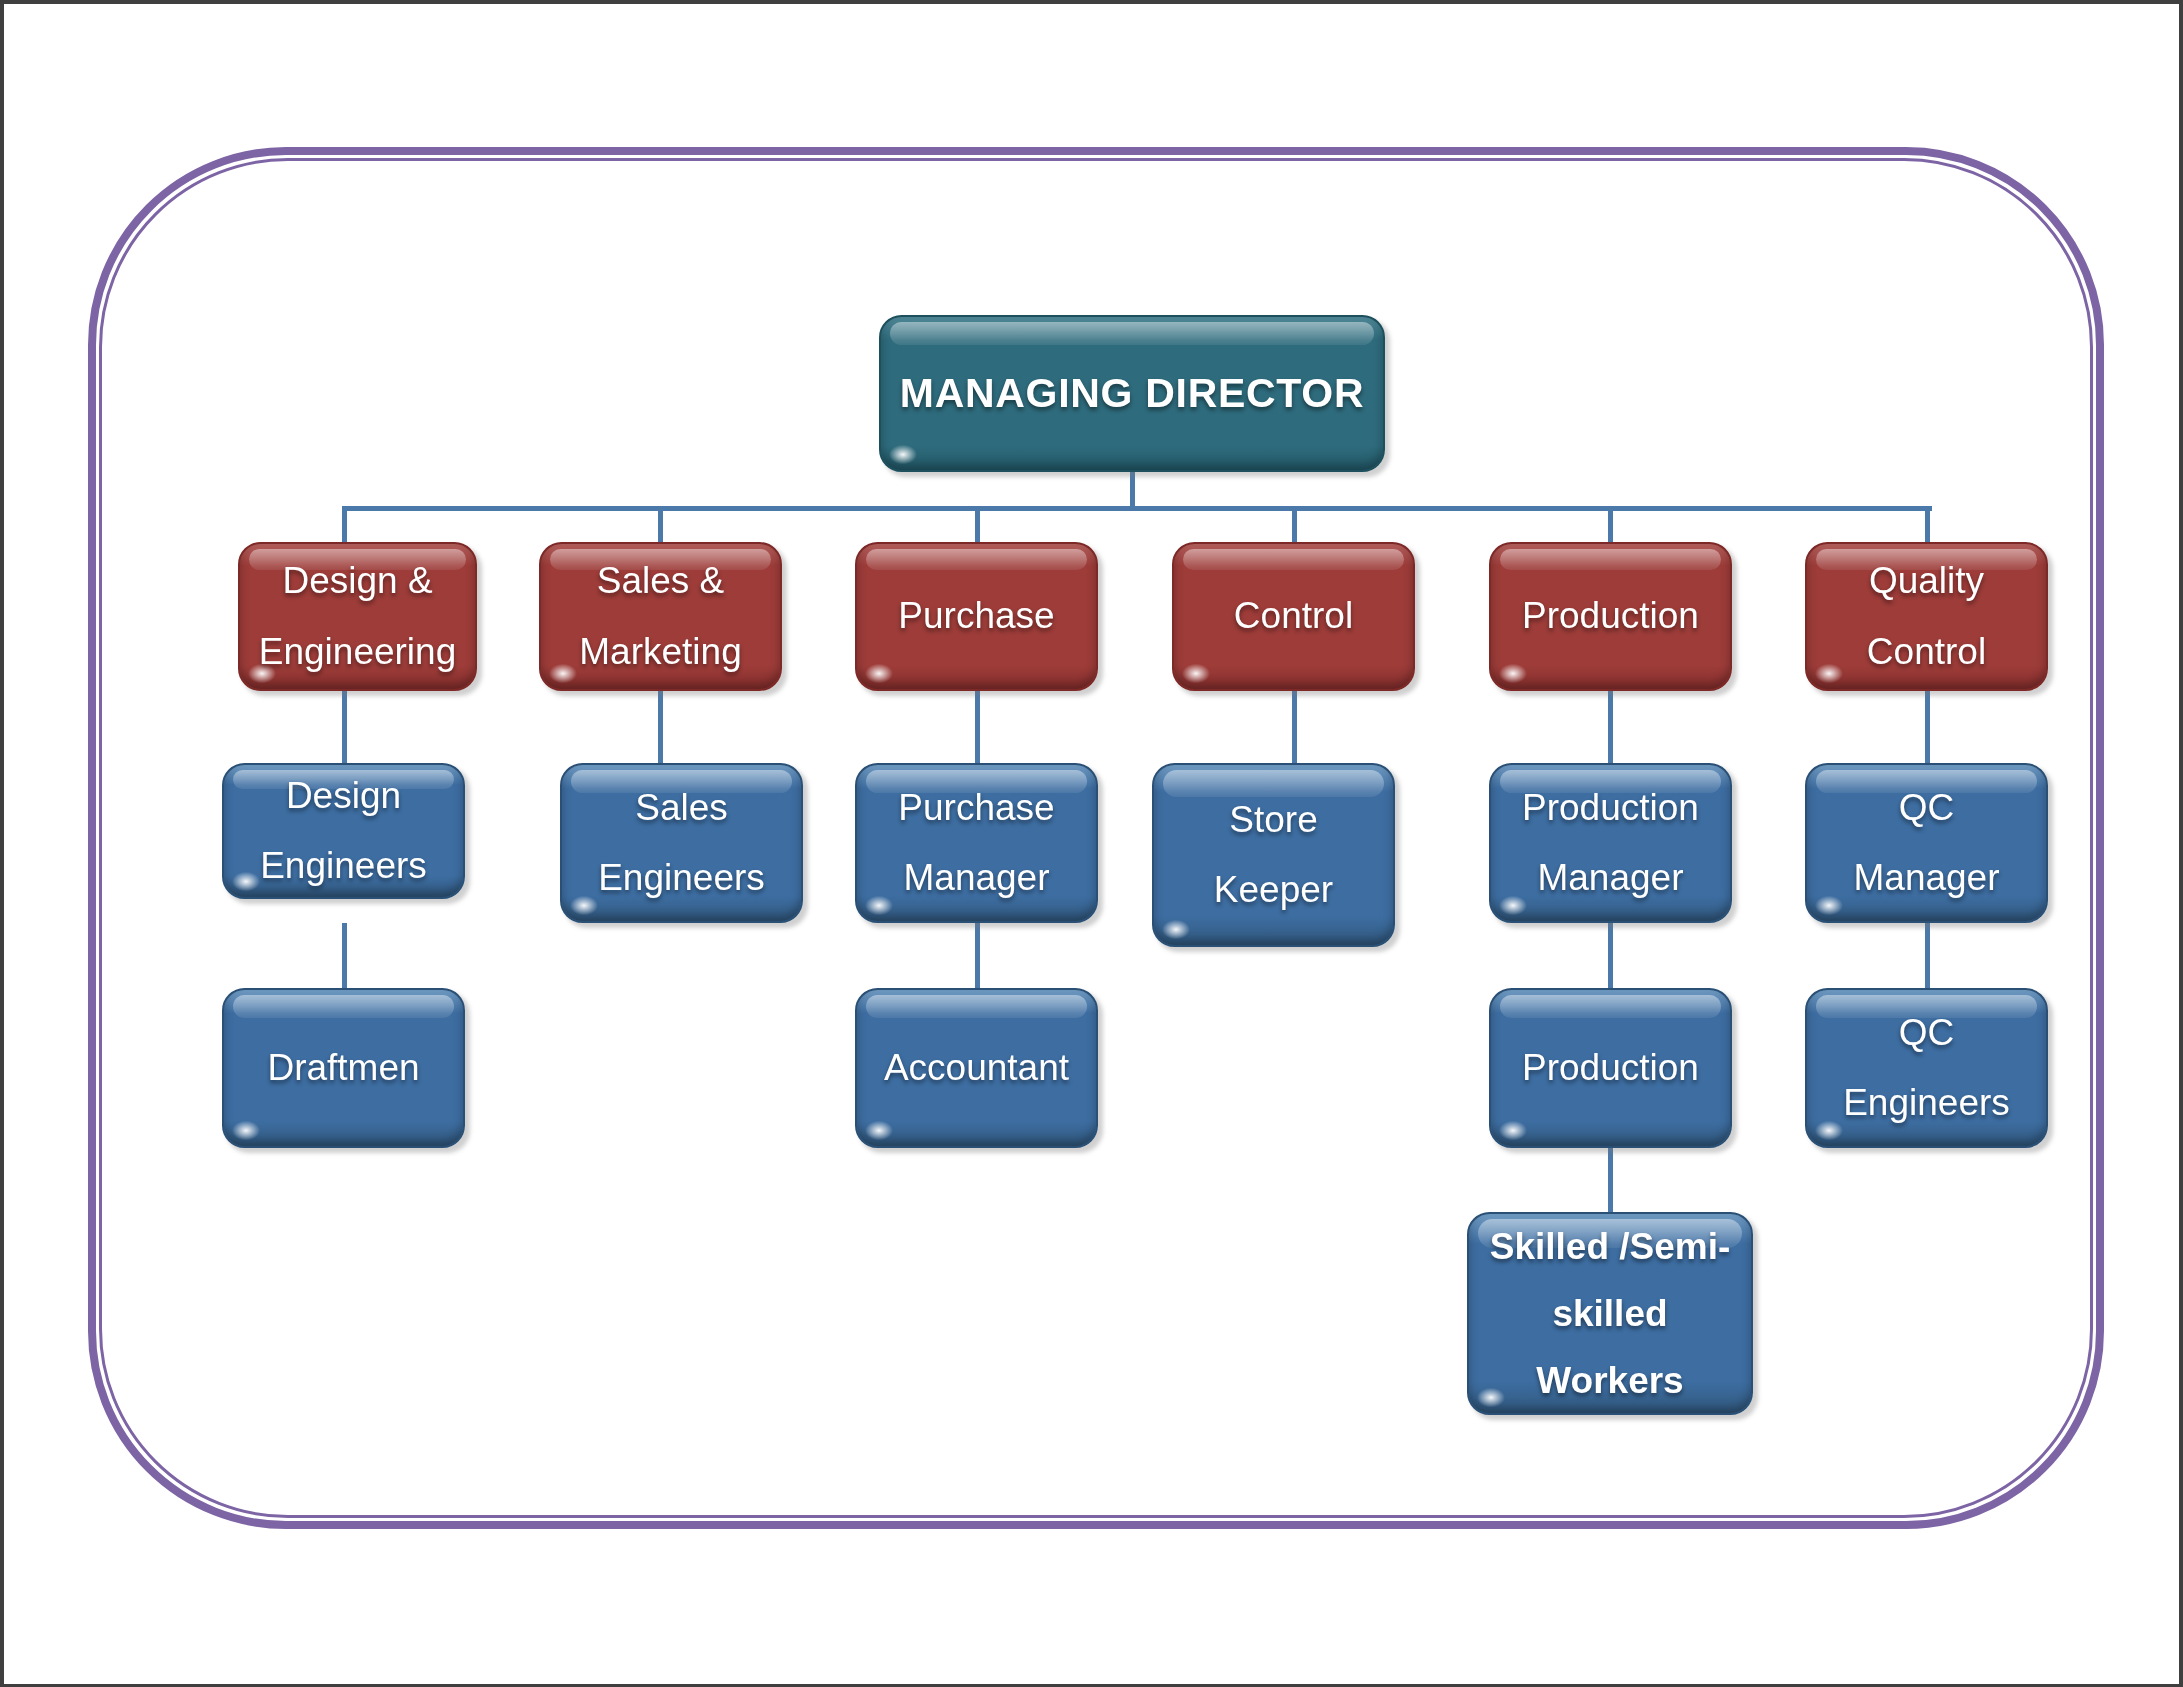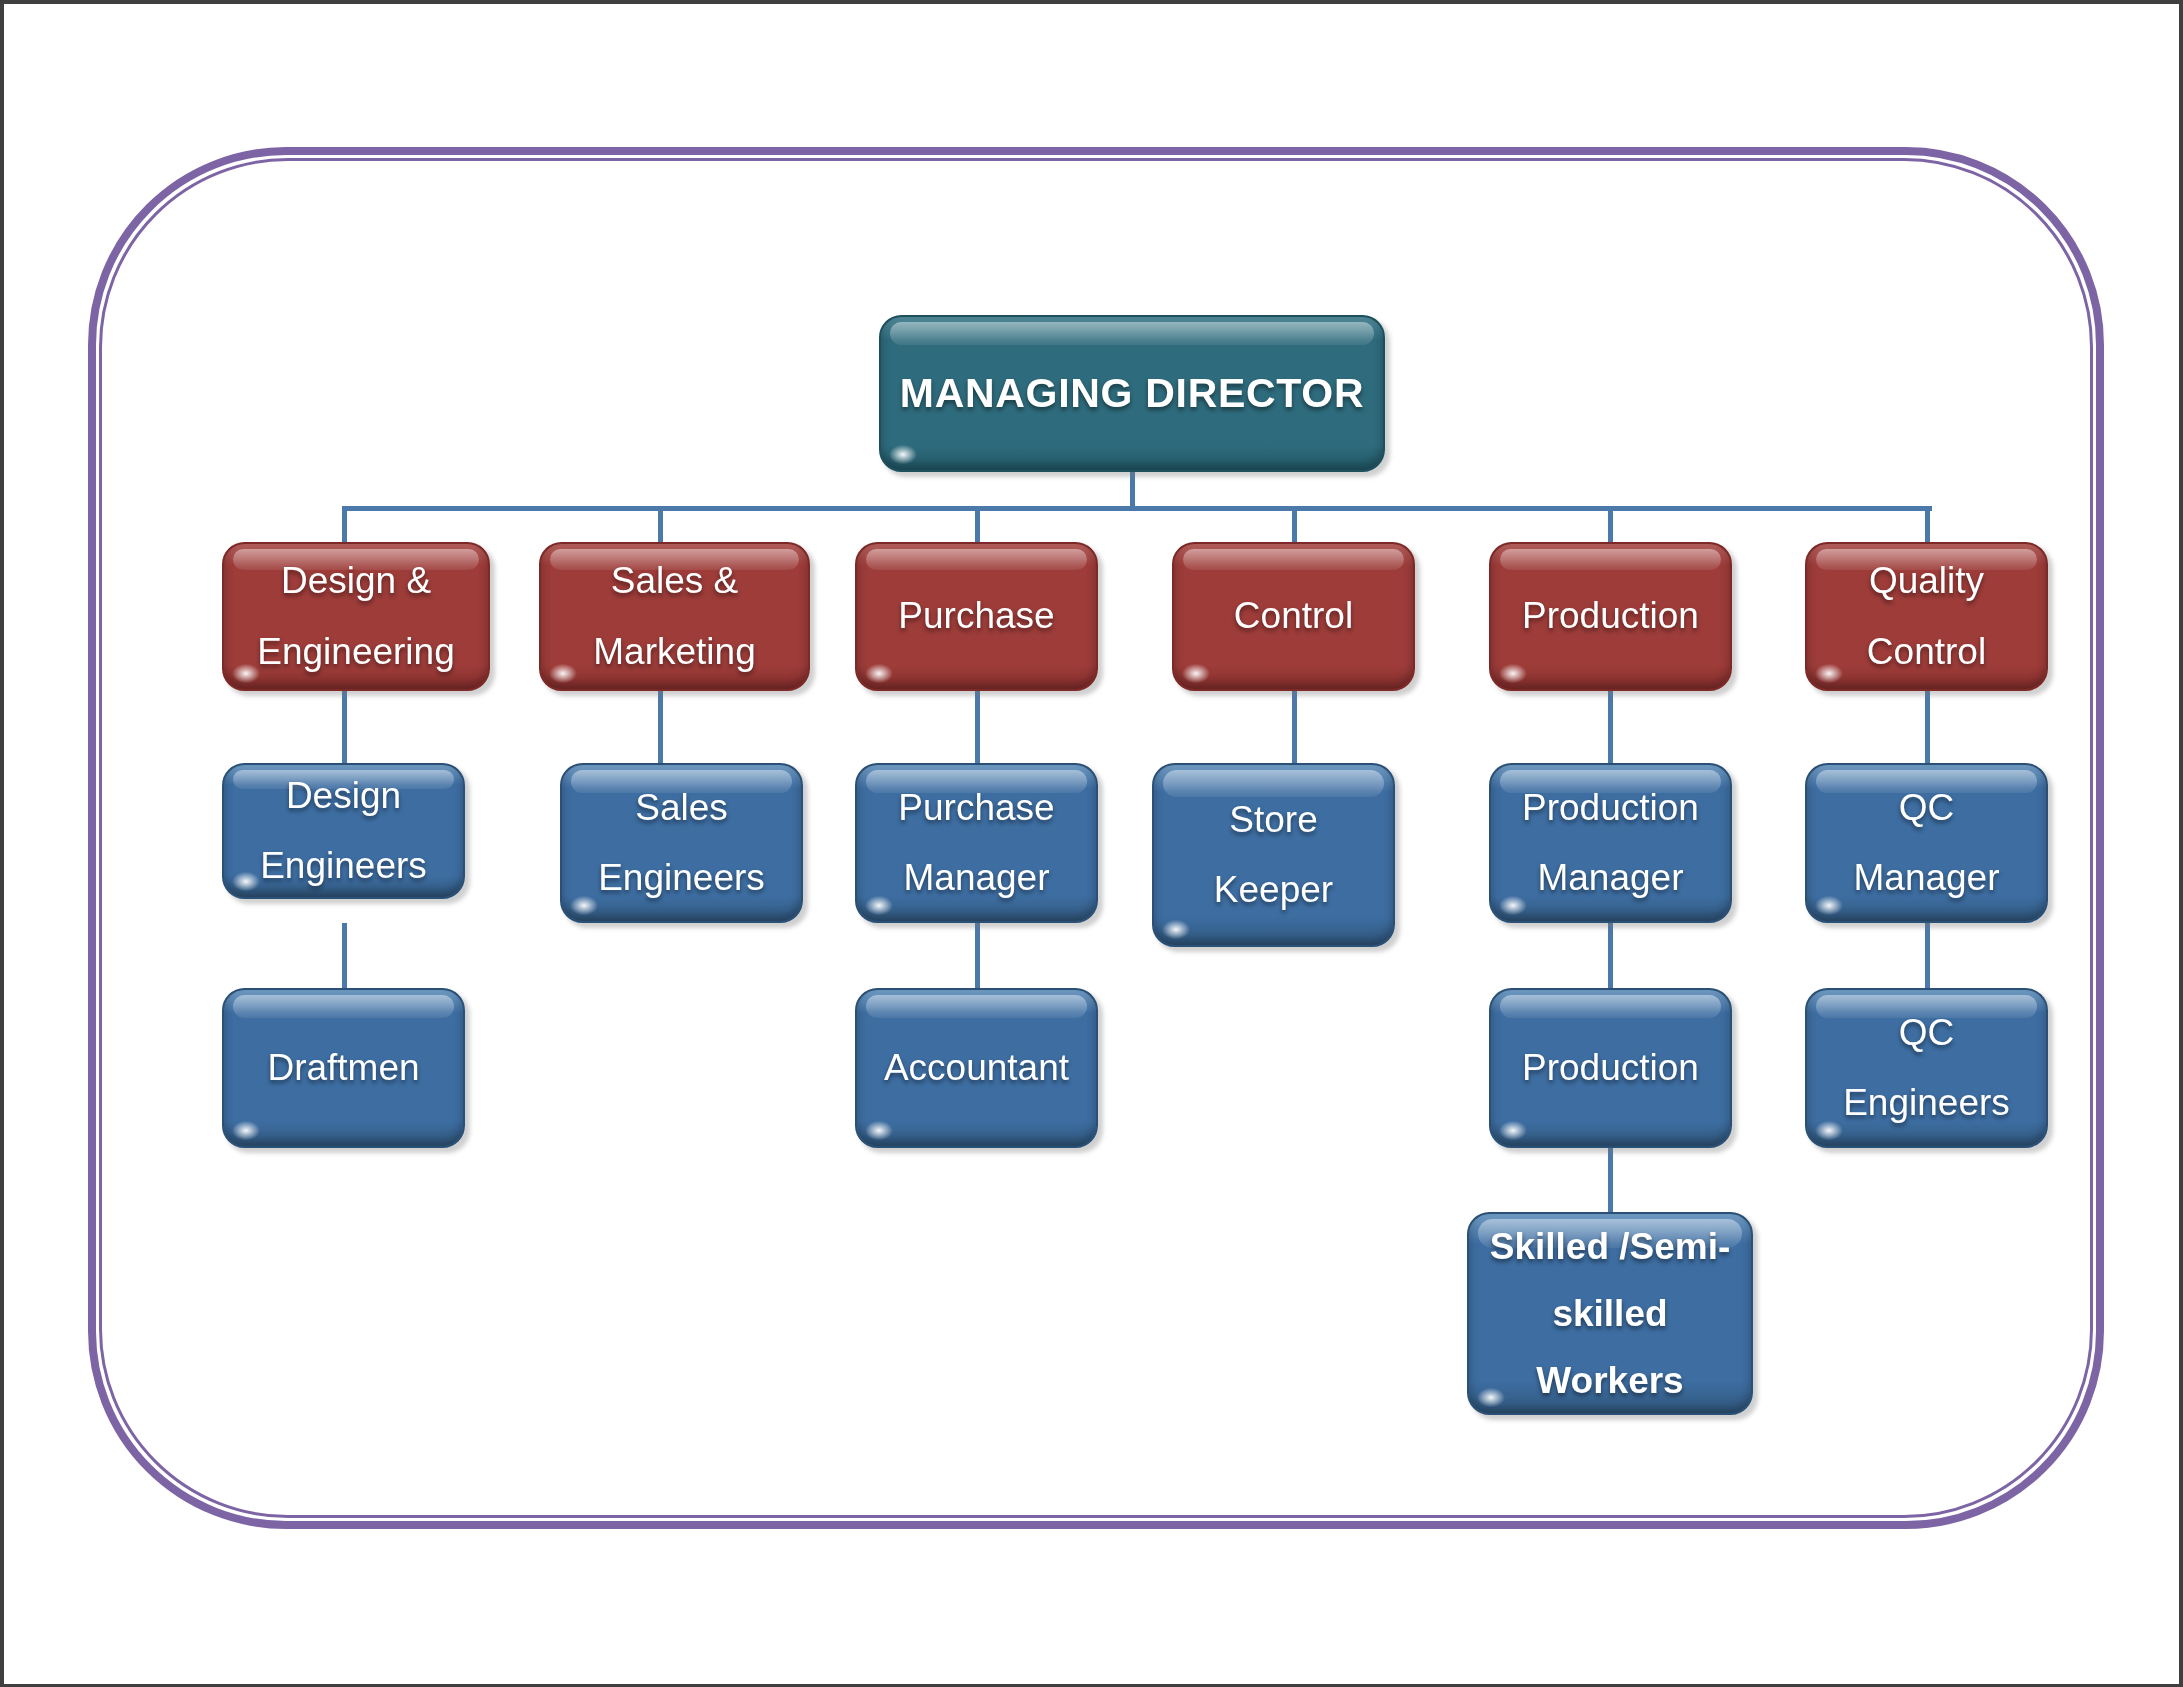--- a/index.html
+++ b/index.html
@@ -65,25 +65,25 @@
 <div class="conn" style="left:975px;top:923px;width:4.6px;height:65px"></div>
 <div class="conn" style="left:1608px;top:923px;width:4.6px;height:65px"></div>
 <div class="conn" style="left:1925px;top:923px;width:4.6px;height:65px"></div>
 
 <div class="conn" style="left:1608px;top:1148px;width:4.6px;height:64px"></div>
 
 <div class="node teal" style="left:879px;top:315px;width:506px;height:157px">
   <span class="lbl root-lbl">MANAGING DIRECTOR</span>
 </div>
 
-<div class="node red" style="left:222px;top:542px;width:268px;height:149px">
+<div class="node red" style="left:238px;top:542px;width:239px;height:149px">
   <span class="lbl">Design &amp;
 Engineering</span>
 </div>
-<div class="node red" style="left:539px;top:542px;width:271px;height:149px">
+<div class="node red" style="left:539px;top:542px;width:243px;height:149px">
   <span class="lbl">Sales &amp;
 Marketing</span>
 </div>
 <div class="node red" style="left:855px;top:542px;width:243px;height:149px">
   <span class="lbl">Purchase</span>
 </div>
 <div class="node red" style="left:1172px;top:542px;width:243px;height:149px">
   <span class="lbl">Control</span>
 </div>
 <div class="node red" style="left:1489px;top:542px;width:243px;height:149px">

